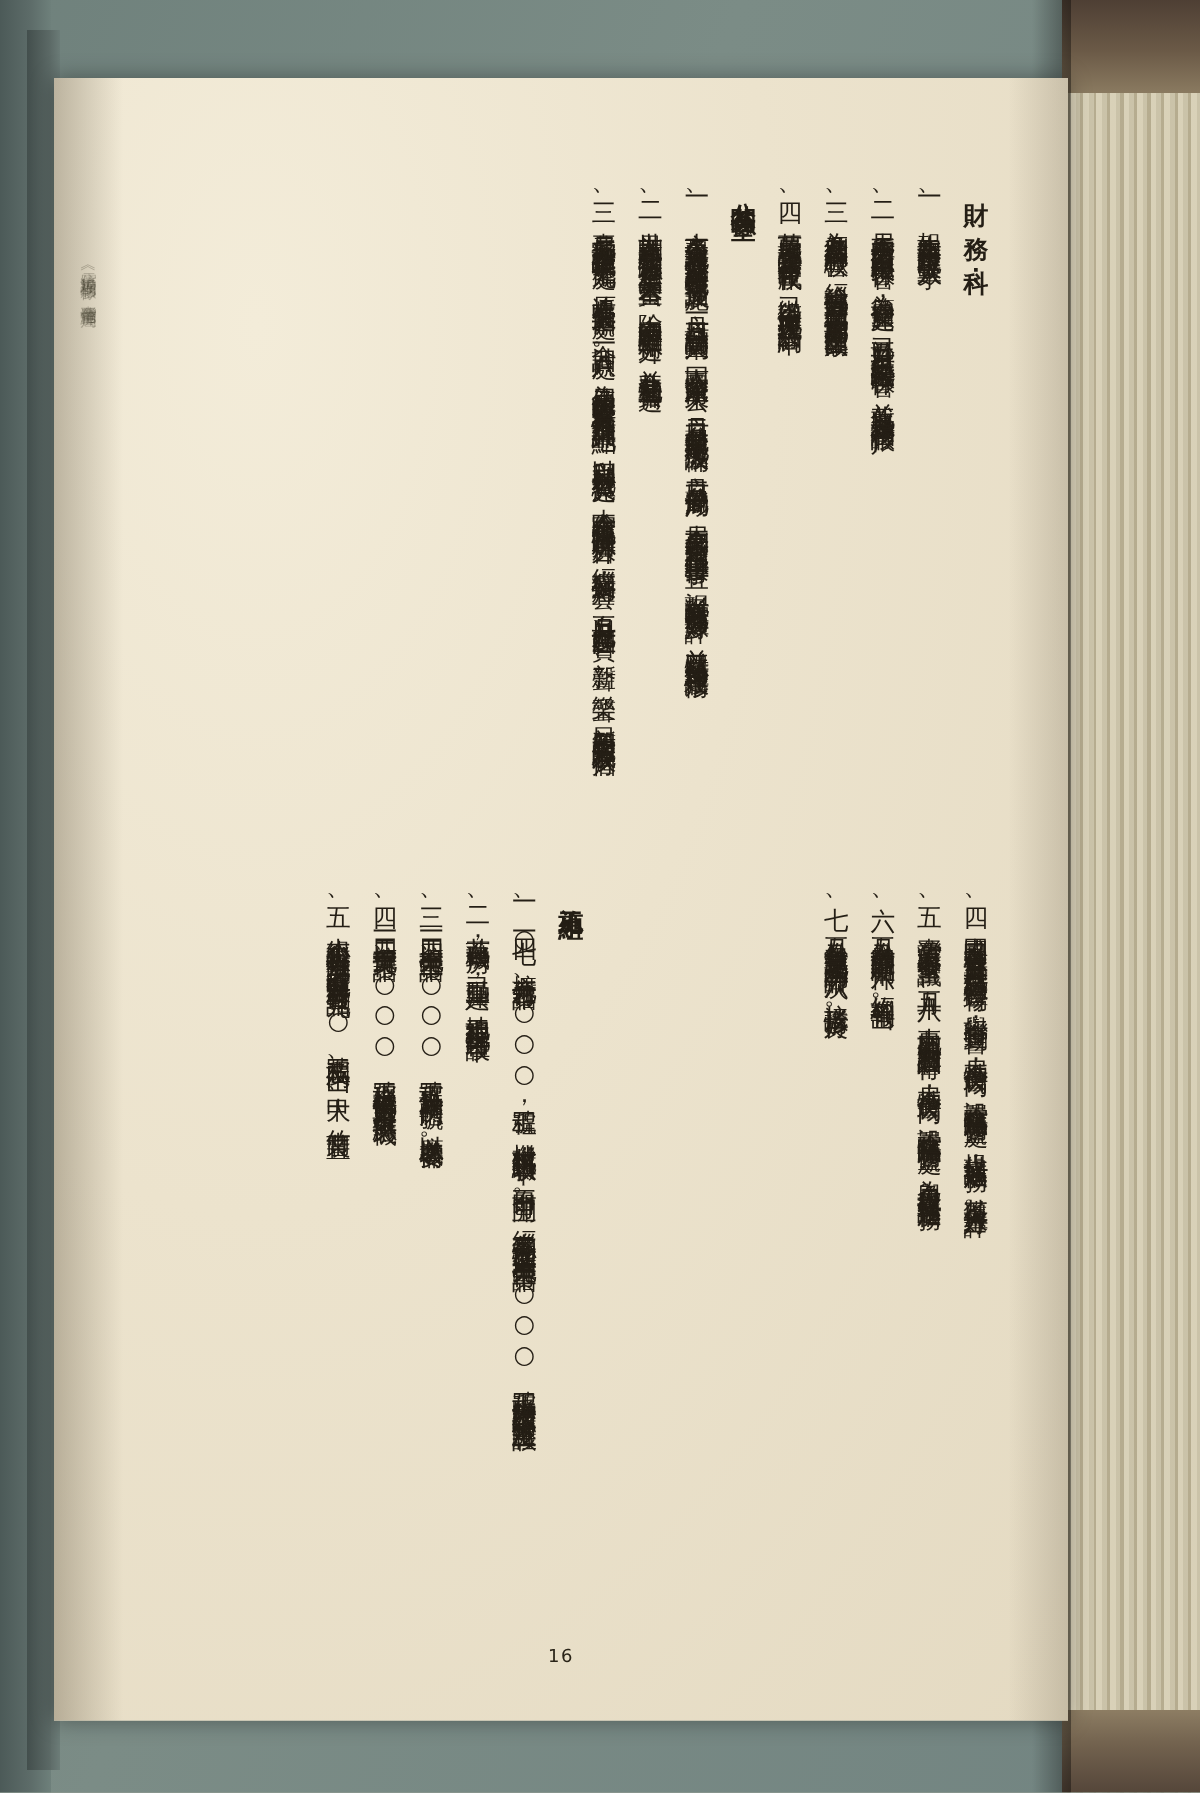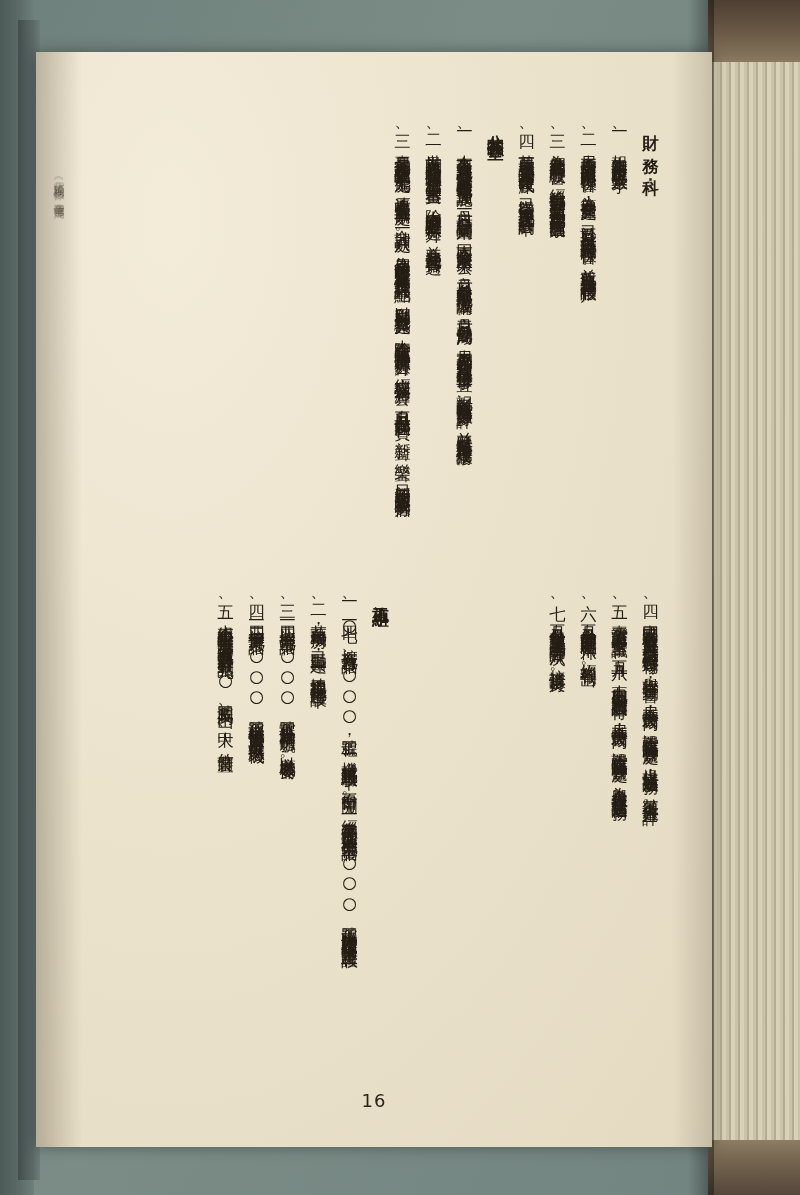--- a/index.html
+++ b/index.html
@@ -160,21 +160,21 @@
     letter-spacing: 2px;
   }
 
   .page-number {
     position: absolute;
     bottom: 36px;
     left: 0;
     width: 100%;
     text-align: center;
     font-family: "DejaVu Sans", sans-serif;
-    font-size: 18px;
+    font-size: 12px;
     color: #2a2418;
     letter-spacing: 1px;
   }
 
   
   .vtext {
     writing-mode: vertical-rl;
     text-orientation: upright;
     font-family: "DejaVu Sans", sans-serif;
     color: #241e15;

